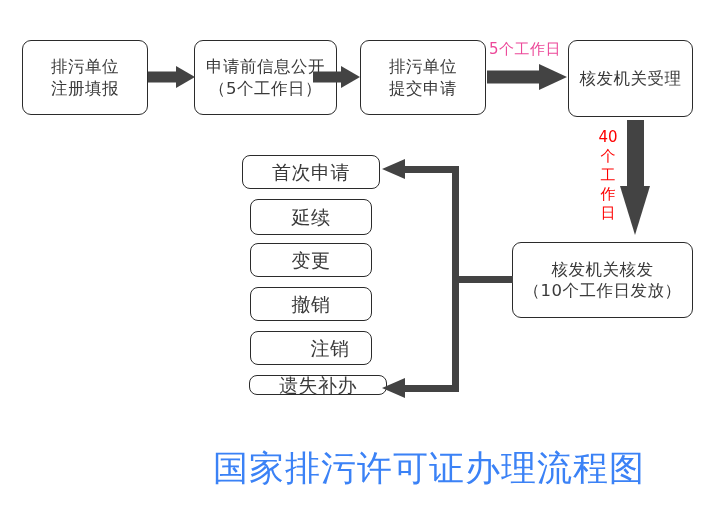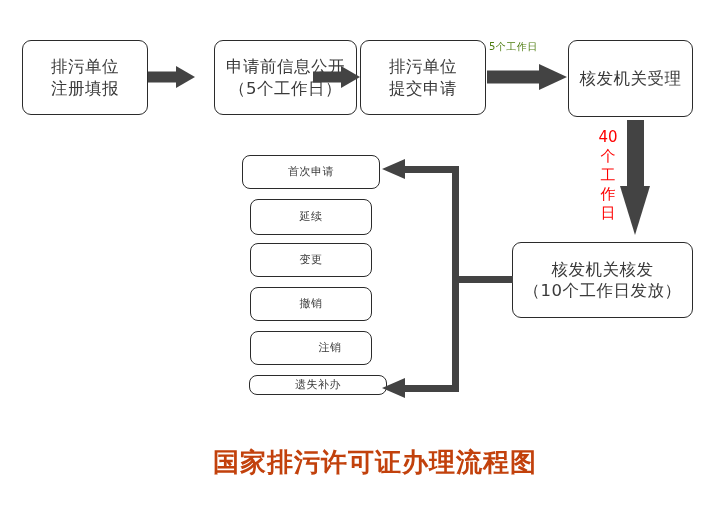--- a/index.html
+++ b/index.html
@@ -34,21 +34,21 @@
     letter-spacing: 0.5px;
   }
   .box .line {
     display: block;
     white-space: nowrap;
   }
   .box-top {
     font-size: 16.5px;
   }
   .box-small {
-    font-size: 11px;
+    font-size: 19px;
     border-width: 1.2px;
     border-radius: 8px;
   }
   
   .harrow {
     position: absolute;
     height: 0;
   }
   .harrow .shaft {
     position: absolute;
@@ -89,58 +89,58 @@
     position: absolute;
     width: 0;
     height: 0;
     border-style: solid;
     border-color: transparent;
     border-right-color: #434343;
   }
   
   .red-label {
     position: absolute;
-    color: #4d7c0f;
-    font-size: 10px;
+    color: #ec4899;
+    font-size: 15px;
     white-space: nowrap;
     letter-spacing: 0.5px;
   }
   .red-vertical {
     position: absolute;
     color: #fe0000;
     font-size: 15px;
     width: 20px;
     text-align: center;
     line-height: 19px;
     letter-spacing: 0;
   }
   .red-vertical span {
     display: block;
   }
   
   .title {
     position: absolute;
-    color: #c2410c;
-    font-weight: bold;
-    font-size: 26px;
+    color: #3b82f6;
+    font-weight: normal;
+    font-size: 35px;
     letter-spacing: 1px;
     white-space: nowrap;
   }
 </style>
 </head>
 <body>
 
 <div id="canvas">
 
   <div class="box box-top" style="left:22px; top:40px; width:126px; height:75px;">
     <span class="line">排污单位</span>
     <span class="line">注册填报</span>
   </div>
 
-  <div class="box box-top" style="left:194px; top:40px; width:143px; height:75px;margin-left:20px;">
+  <div class="box box-top" style="left:194px; top:40px; width:143px; height:75px;">
     <span class="line">申请前信息公开</span>
     <span class="line">（5个工作日）</span>
   </div>
 
   <div class="box box-top" style="left:360px; top:40px; width:126px; height:75px;">
     <span class="line">排污单位</span>
     <span class="line">提交申请</span>
   </div>
 
   <div class="box box-top" style="left:568px; top:40px; width:125px; height:77px;text-align:right;">

